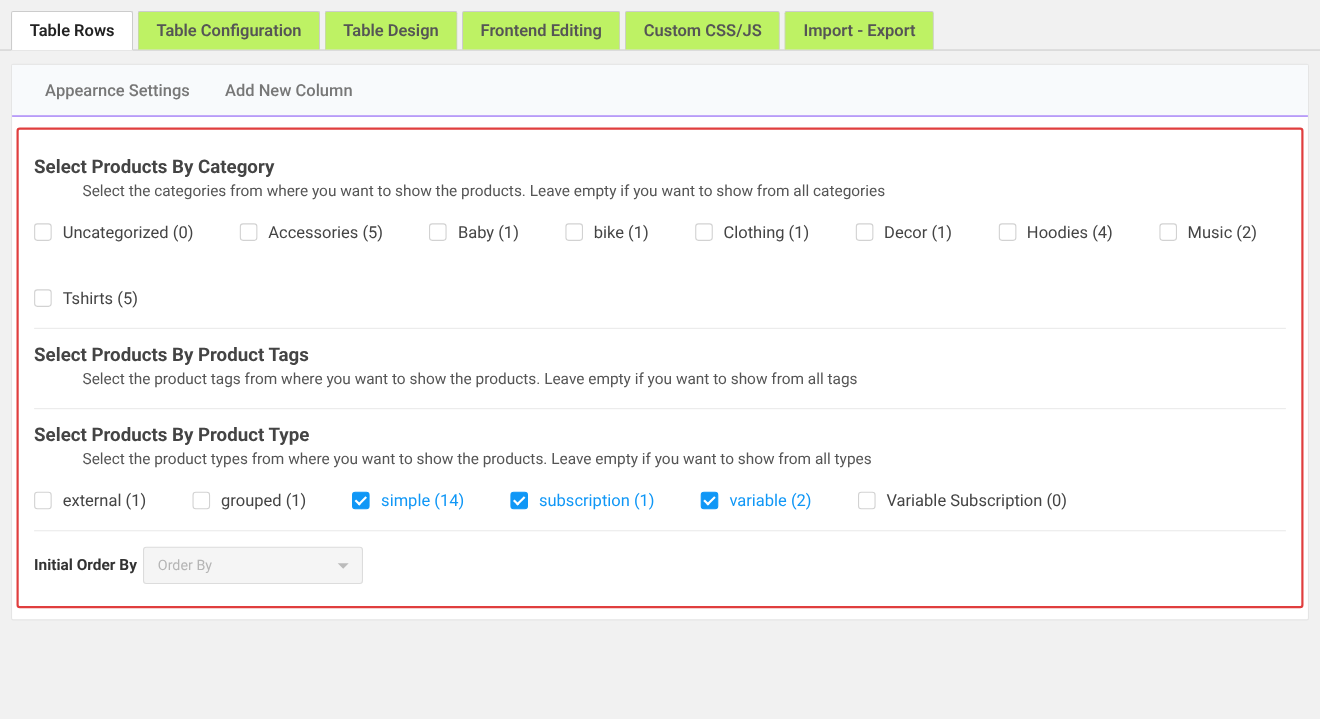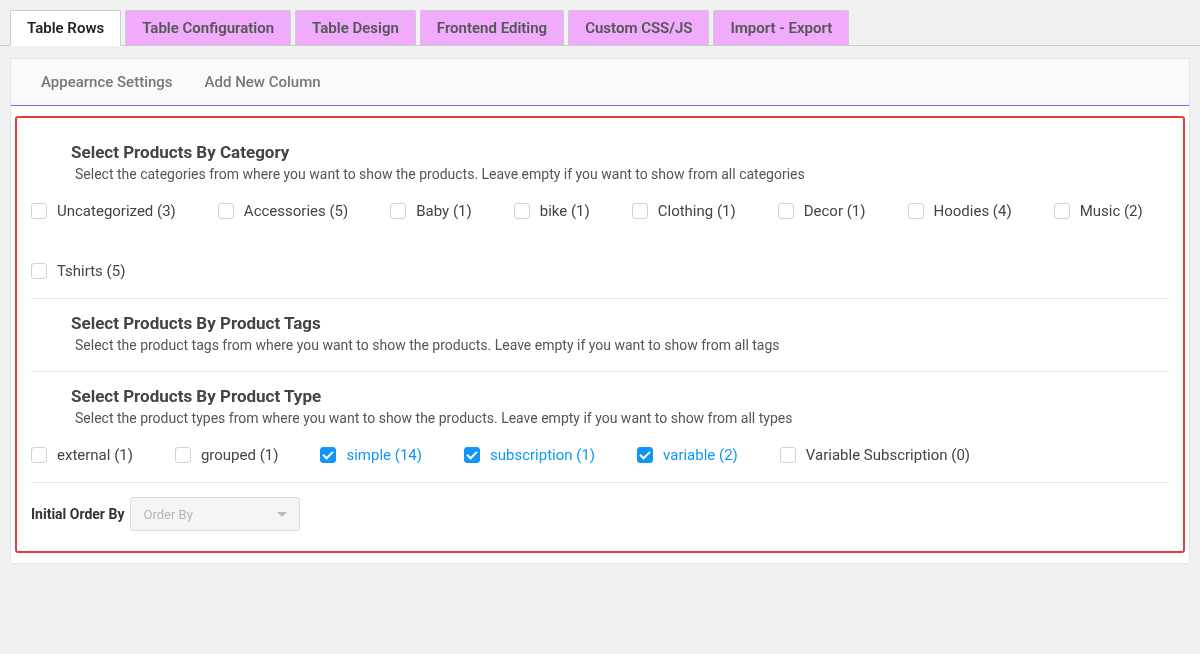--- a/index.html
+++ b/index.html
@@ -12,21 +12,21 @@
     padding: 0;
   }
   .top-tabs {
     display: flex;
     gap: 4px;
     padding: 10px 10px 0 10px;
     border-bottom: 1px solid #ccc;
     align-items: flex-end;
   }
   .top-tab {
-    background: #f0abfc;
+    background: #bef264;
     border: 1px solid #ccc;
     border-bottom: none;
     padding: 8px 16px;
     font-size: 15px;
     font-weight: 600;
     color: #555;
     cursor: pointer;
     border-radius: 2px 2px 0 0;
     position: relative;
   }
@@ -76,21 +76,20 @@
     border-bottom: 1px solid #eaeaea;
   }
   .section:last-of-type {
     border-bottom: none;
   }
   .section h3 {
     font-size: 17px;
     font-weight: 700;
     color: #444;
     margin-bottom: 4px;
-    margin-left: 40px;
   }
   .section p.desc {
     font-size: 14px;
     color: #555;
     margin-left: 44px;
   }
   .checkbox-row {
     display: flex;
     flex-wrap: wrap;
     gap: 42px;
@@ -145,21 +144,21 @@
     align-items: center;
     gap: 6px;
     padding-top: 0;
   }
   .order-label {
     font-weight: 700;
     color: #333;
     font-size: 14px;
   }
   .select-box {
-    width: 170px;
+    width: 200px;
     height: 34px;
     border: 1px solid #dcdcdc;
     border-radius: 3px;
     background: #f5f5f5;
     display: flex;
     align-items: center;
     padding: 0 12px;
     justify-content: space-between;
     cursor: pointer;
   }
@@ -195,21 +194,21 @@
   </div>
 
   <div class="sections">
 
     <div class="section">
       <h3>Select Products By Category</h3>
       <p class="desc">Select the categories from where you want to show the products. Leave empty if you want to show from all categories</p>
       <div class="checkbox-row" id="cat-row">
           <div class="cb-item">
             <span class="cb-box"></span>
-            <span class="cb-label">Uncategorized (3)</span>
+            <span class="cb-label">Uncategorized (0)</span>
           </div>
           <div class="cb-item">
             <span class="cb-box"></span>
             <span class="cb-label">Accessories (5)</span>
           </div>
           <div class="cb-item">
             <span class="cb-box"></span>
             <span class="cb-label">Baby (1)</span>
           </div>
           <div class="cb-item">

